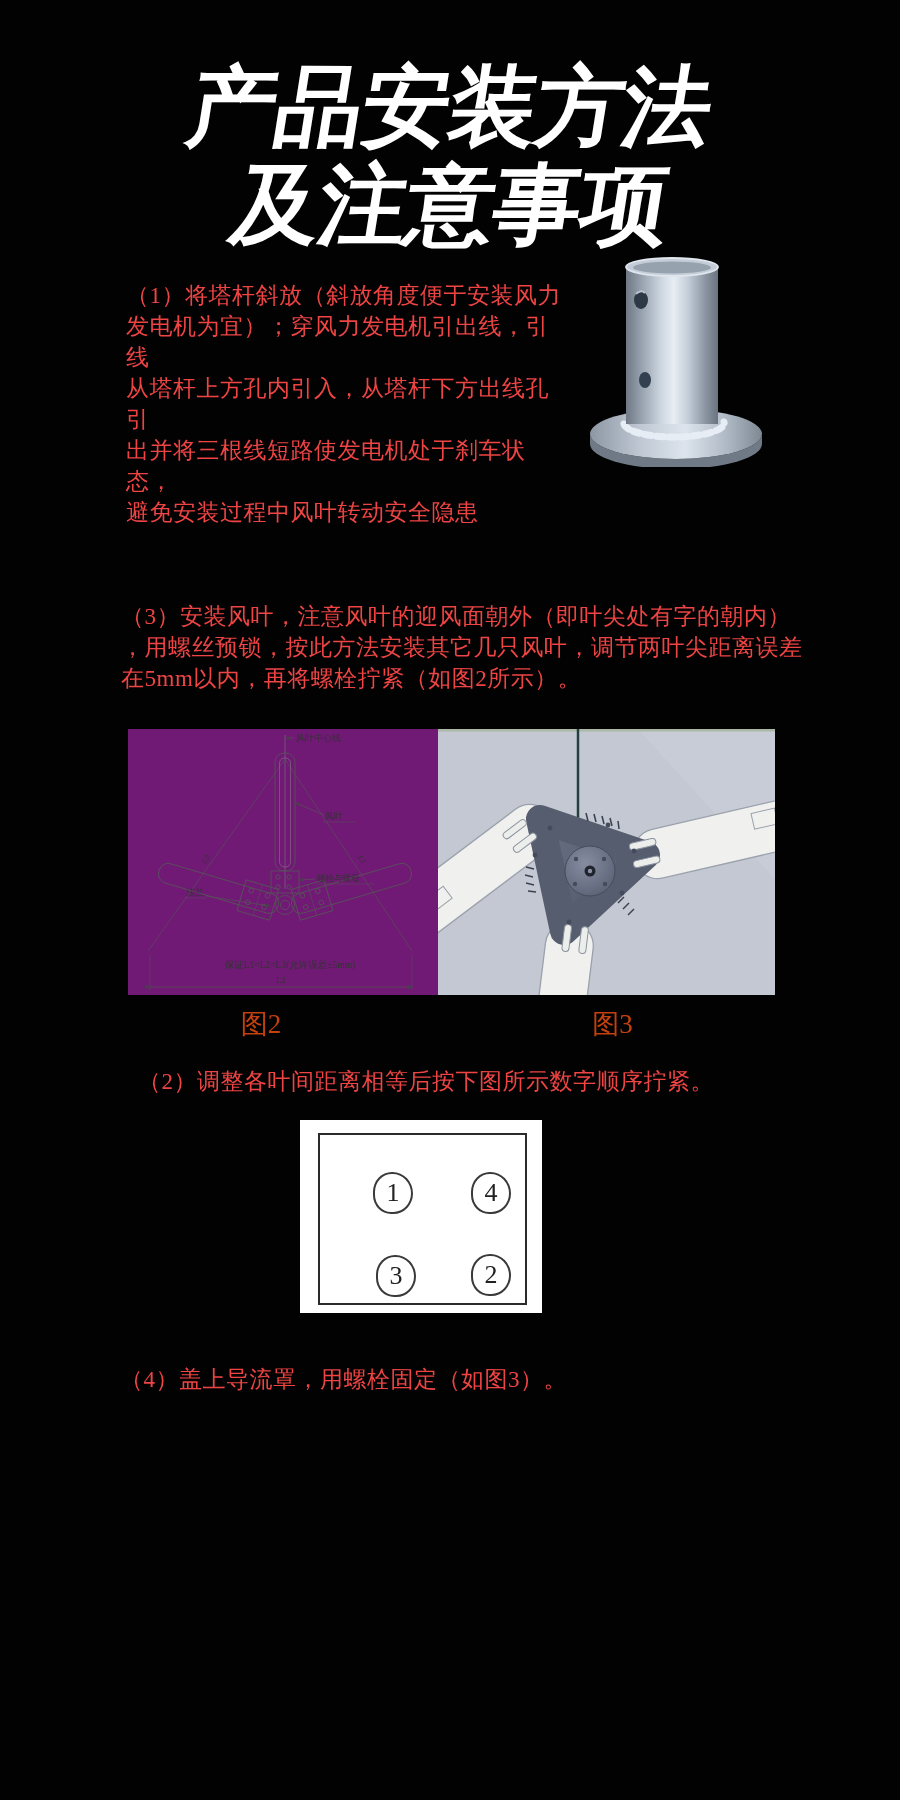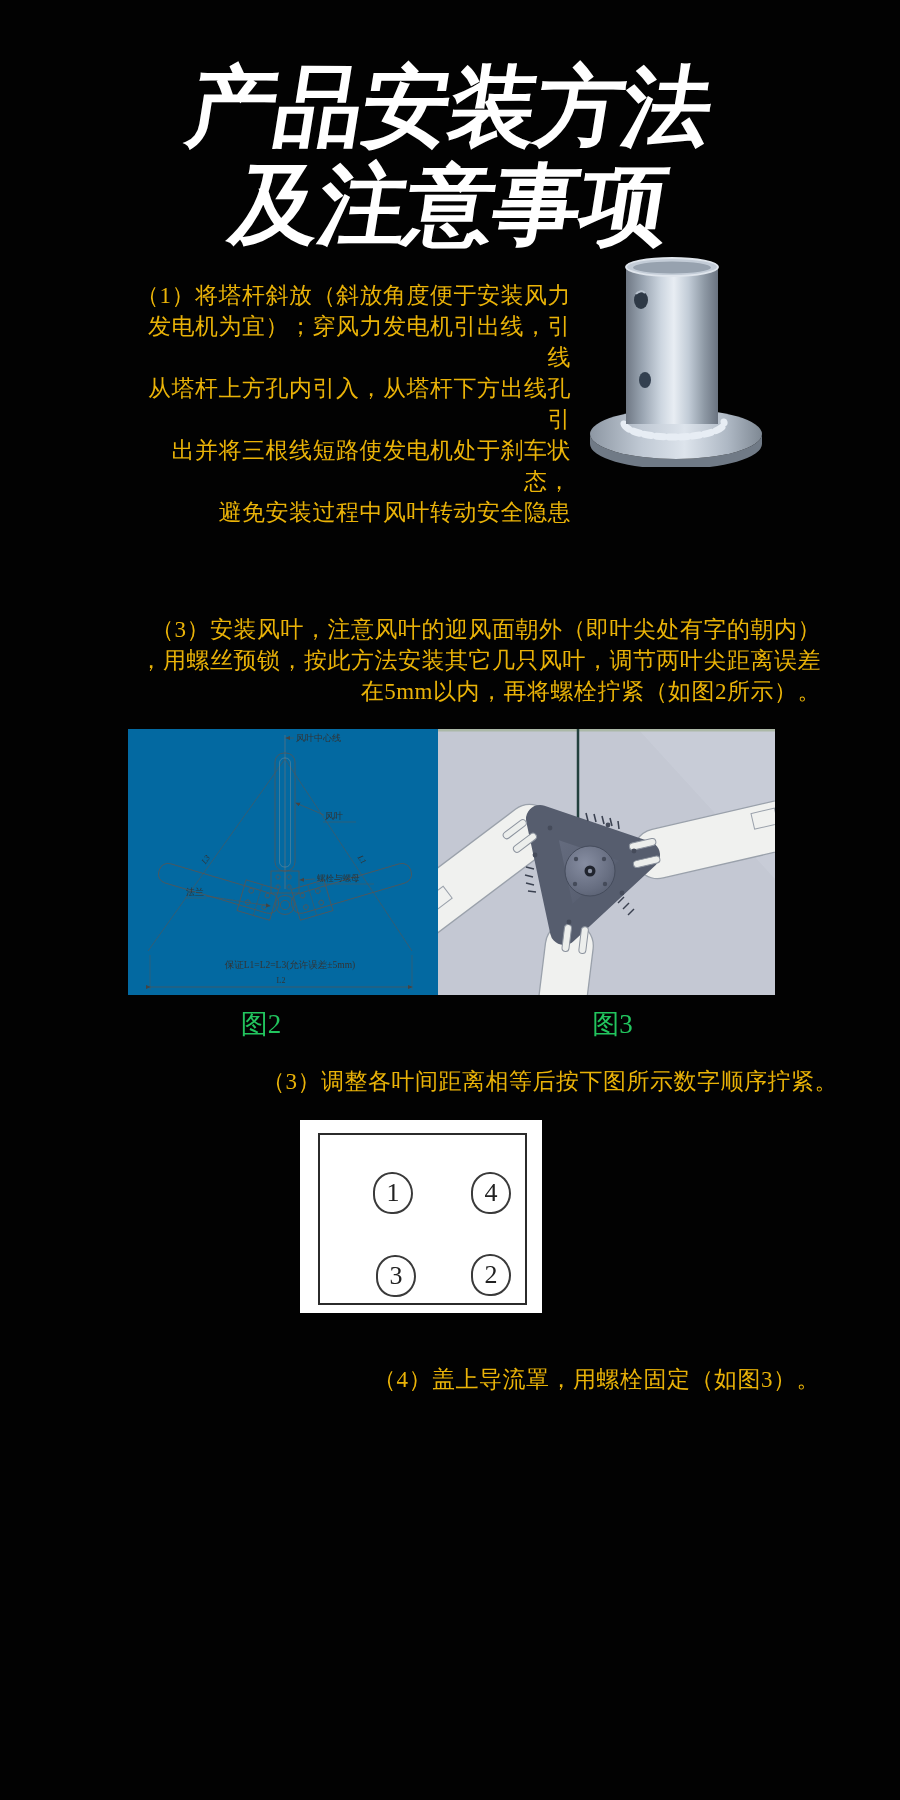--- a/index.html
+++ b/index.html
@@ -5,32 +5,32 @@
   html,body{margin:0;padding:0;background:#000;}
   .page{position:relative;width:900px;height:1800px;background:#020202;overflow:hidden;
         font-family:"Liberation Serif","DejaVu Serif",serif;color:#f5f5f5;}
   
   .title{position:absolute;top:58px;left:0;width:900px;text-align:center;
          font-family:"Liberation Sans","DejaVu Sans",sans-serif;font-weight:900;
          font-size:88px;line-height:98px;color:#fff;letter-spacing:-1px;}
   .title .tline{display:inline-block;transform:skewX(-9deg);}
   
   .step{position:absolute;font-size:23px;line-height:31px;letter-spacing:.5px;
-        white-space:pre-line;color:#eab308;text-align:right;}
+        white-space:pre-line;color:#ef4444;}
   .s1{left:126px;top:280px;width:445px;}
   .s2{left:121px;top:467px;width:680px;}
-  .s3{left:121px;top:614px;width:700px;}
+  .s3{left:121px;top:601px;width:700px;}
   .s4{left:138px;top:1066px;width:700px;}
   .s5{left:120px;top:1364px;width:700px;}
   .s6{left:112px;top:1427px;width:720px;}
   
   .pole{position:absolute;left:588px;top:252px;width:195px;height:215px;}
-  .fig2box{position:absolute;left:128px;top:729px;width:358px;height:266px;background:#0369a1;}
+  .fig2box{position:absolute;left:128px;top:729px;width:358px;height:266px;background:#701a75;}
   .fig3box{position:absolute;left:438px;top:729px;width:337px;height:266px;background:#c4c8d3;}
-  .figcap{position:absolute;top:1006px;font-size:27px;color:#22c55e;text-align:center;}
+  .figcap{position:absolute;top:1006px;font-size:27px;color:#c2410c;text-align:center;}
   .cap2{left:110px;width:302px;}
   .cap3{left:444px;width:337px;}
   svg{display:block;}
   
   .orderbox{position:absolute;left:300px;top:1120px;width:242px;height:193px;background:#fff;}
   .orderinner{position:absolute;left:18px;top:13px;width:205px;height:168px;border:2px solid #2b2b2b;}
   .ocircle{position:absolute;width:40px;height:42px;border:2px solid #3a3a3a;
            border-radius:48% 52% 50% 46%;box-sizing:border-box;
            display:flex;align-items:center;justify-content:center;
            font-family:"Liberation Serif","DejaVu Serif",serif;
@@ -49,21 +49,21 @@
   </div>
 
   <div class="step s1">（1）将塔杆斜放（斜放角度便于安装风力
 发电机为宜）；穿风力发电机引出线，引线
 从塔杆上方孔内引入，从塔杆下方出线孔引
 出并将三根线短路使发电机处于刹车状态，
 避免安装过程中风叶转动安全隐患</div>
   <div class="step s3">（3）安装风叶，注意风叶的迎风面朝外（即叶尖处有字的朝内）
 ，用螺丝预锁，按此方法安装其它几只风叶，调节两叶尖距离误差
 在5mm以内，再将螺栓拧紧（如图2所示）。</div>
-  <div class="step s4">（3）调整各叶间距离相等后按下图所示数字顺序拧紧。</div>
+  <div class="step s4">（2）调整各叶间距离相等后按下图所示数字顺序拧紧。</div>
   <div class="step s5">（4）盖上导流罩，用螺栓固定（如图3）。</div>
 
   <div class="pole">
     <svg width="195" height="215" viewBox="0 0 195 215">
       <defs>
         <linearGradient id="pipeG" x1="0" y1="0" x2="1" y2="0">
           <stop offset="0" stop-color="#6f7884"></stop>
             <stop offset="0.18" stop-color="#9aa5b2"></stop>
           <stop offset="0.38" stop-color="#cdd6e0"></stop>
             <stop offset="0.52" stop-color="#e8edf3"></stop>

